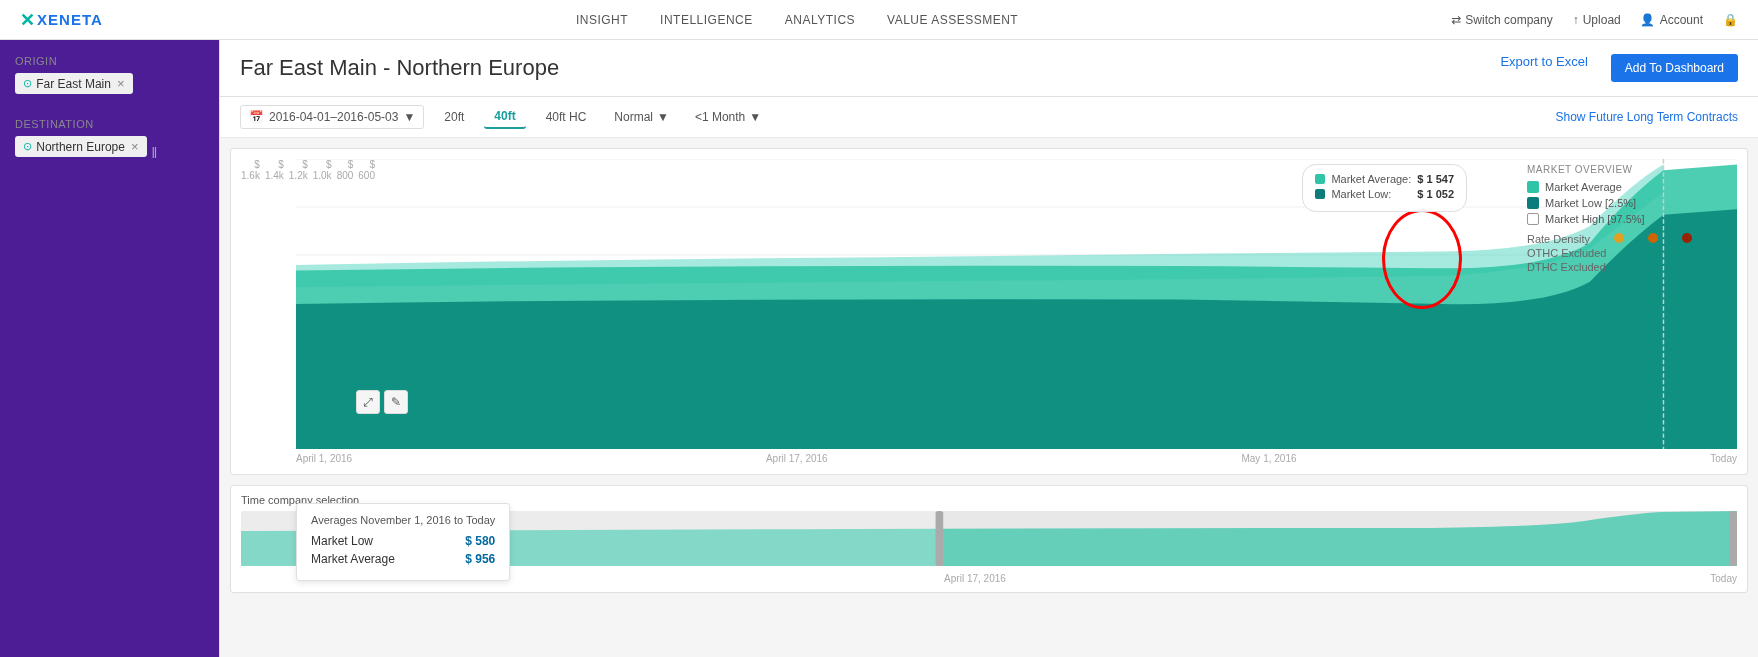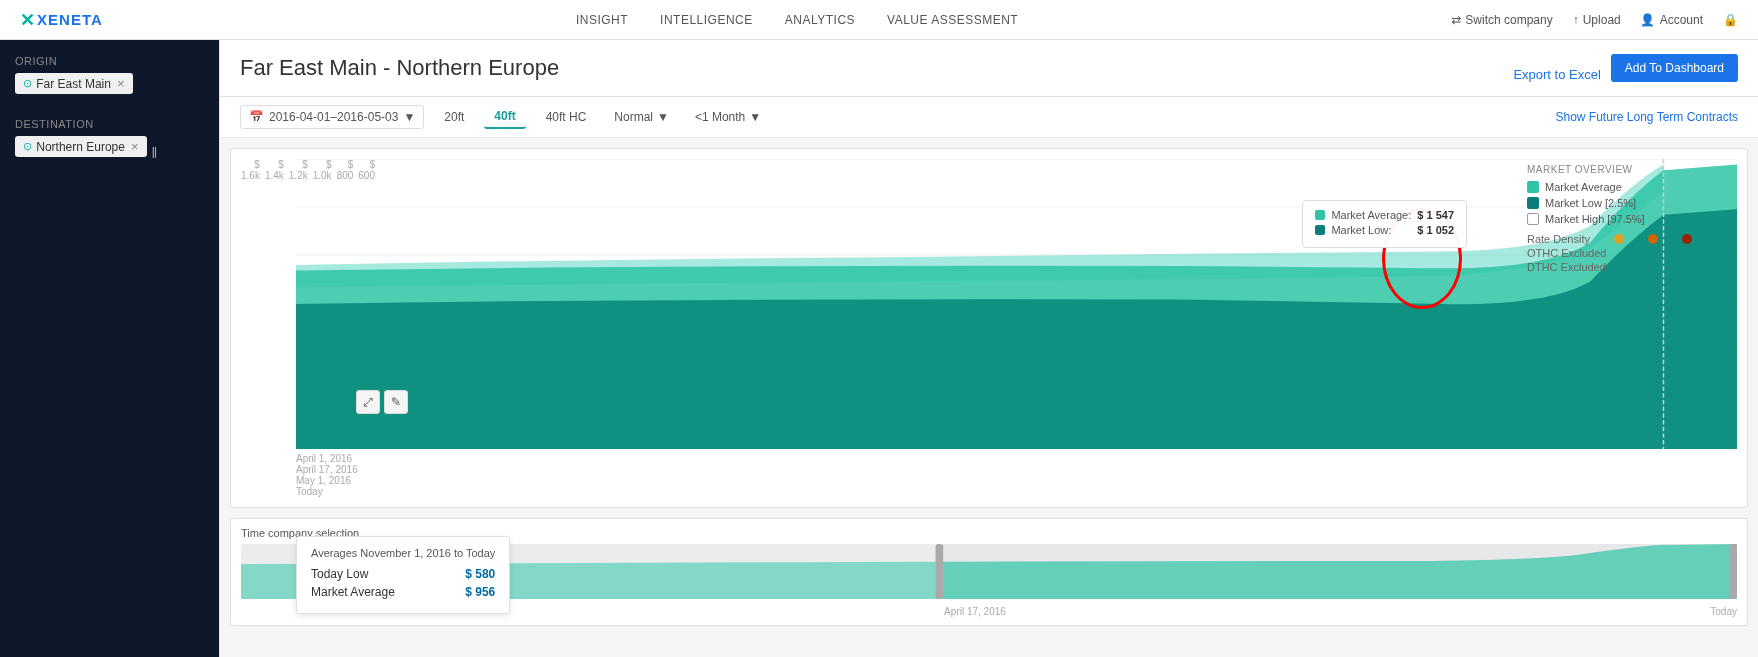--- a/index.html
+++ b/index.html
@@ -62,21 +62,21 @@
 
     
     .main-layout {
       display: flex;
       height: calc(100vh - 40px);
     }
 
     
     .sidebar {
       width: 220px;
-      background: #0f172a;
+      background: #4c1d95;
       border-right: 1px solid #e0e0e0;
       padding: 15px;
       flex-shrink: 0;
     }
     .sidebar-label {
       font-size: 11px;
       color: #888;
       margin-bottom: 6px;
       text-transform: uppercase;
       letter-spacing: 0.5px;
@@ -120,22 +120,22 @@
       justify-content: space-between;
       border-bottom: 1px solid #e0e0e0;
     }
     .page-title {
       font-size: 22px;
       font-weight: 300;
       color: #333;
     }
     .page-header-actions {
       display: flex;
-      gap: 10px;
-      align-items: flex-end;
+      gap: 23px;
+      align-items: flex-start;
     }
     .btn-export {
       background: none;
       border: none;
       color: #1a73e8;
       font-size: 13px;
       cursor: pointer;
     }
     .btn-dashboard {
       background: #1a73e8;
@@ -242,26 +242,25 @@
       bottom: 0;
     }
 
     
     .chart-tooltip {
       position: absolute;
       top: 5px;
       right: 270px;
       background: rgba(255,255,255,0.95);
       border: 1px solid #ddd;
-      border-radius: 4px;
+      border-radius: 14px;
       padding: 8px 12px;
       font-size: 11px;
       z-index: 10;
       min-width: 160px;
-      margin-top: 36px;
     }
     .tooltip-row {
       display: flex;
       align-items: center;
       gap: 6px;
       margin-bottom: 3px;
     }
     .tooltip-dot {
       width: 10px;
       height: 10px;
@@ -321,30 +320,28 @@
       background: #fff;
     }
 
     
     .x-axis {
       display: flex;
       justify-content: space-between;
       padding: 4px 0 0 55px;
       font-size: 10px;
       color: #aaa;
-      flex-direction: column;
     }
 
     
     .rate-density-row {
       font-size: 11px;
       color: #666;
       margin-top: 8px;
       display: flex;
-      align-items: center;
       gap: 24px;
     }
     .density-dot {
       width: 10px;
       height: 10px;
       border-radius: 50%;
       display: inline-block;
     }
     .othc-row, .dthc-row {
       font-size: 11px;
@@ -622,21 +619,21 @@
           <rect x="0" y="0" width="460" height="55" fill="rgba(255,255,255,0.2)"></rect>
 
           <rect x="455" y="0" width="5" height="55" fill="#aaa" rx="2"></rect>
           <rect x="975" y="0" width="5" height="55" fill="#aaa" rx="2"></rect>
         </svg>
 
         
         <div class="averages-popup">
           <div class="averages-title">Averages November 1, 2016 to Today</div>
           <div class="averages-row">
-            <span>Today Low</span>
+            <span>Market Low</span>
             <span class="averages-value">$ 580</span>
           </div>
           <div class="averages-row">
             <span>Market Average</span>
             <span class="averages-value">$ 956</span>
           </div>
         </div>
 
       </div>
       <div class="mini-x-axis">

